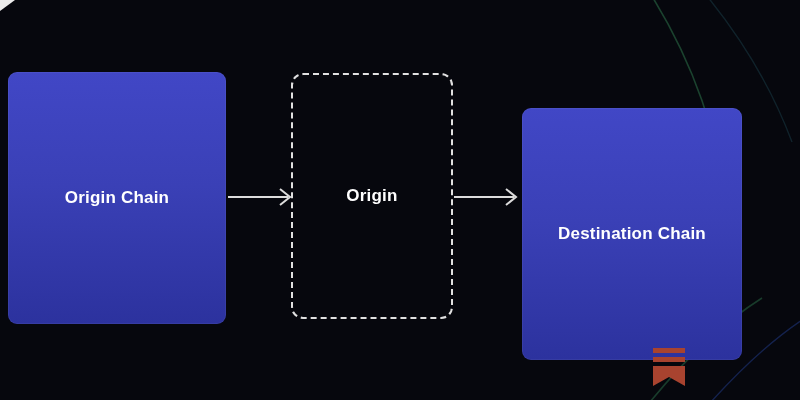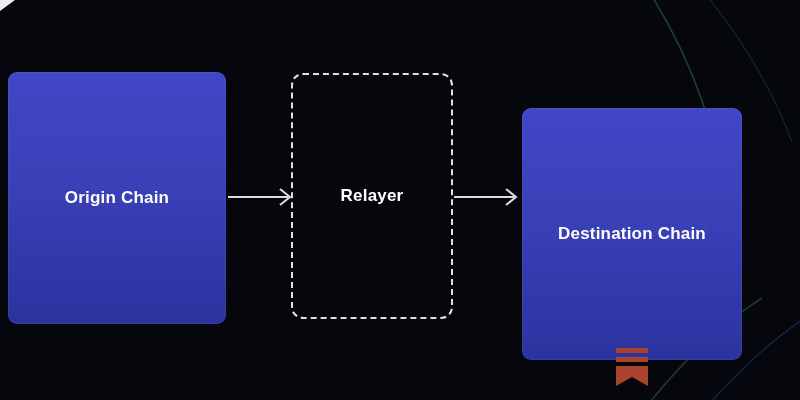--- a/index.html
+++ b/index.html
@@ -12,20 +12,21 @@
     background: #06070d;
     overflow: hidden;
     position: relative;
     font-family: "Liberation Sans", sans-serif;
   }
   .stage {
     position: absolute;
     inset: 0;
     width: 681px;
     height: 400px;
+    padding-left: 37px;
   }
   .bg-curves {
     position: absolute;
     left: 0;
     top: 0;
     pointer-events: none;
   }
   .node {
     position: absolute;
     display: flex;
@@ -104,21 +105,21 @@
   <div id="node-origin" class="node solid">
     <span>Origin Chain</span>
   </div>
 
   <svg id="arrow-1" class="arrow" viewBox="0 0 72 26" aria-hidden="true">
     <line x1="2" y1="13" x2="62" y2="13" stroke="#dcdcdc" stroke-width="2"></line>
     <path d="M54 5 L64 13 L54 21" fill="none" stroke="#dcdcdc" stroke-width="2"></path>
   </svg>
 
   <div id="node-relayer" class="node dashed">
-    <span>Relayer</span>
+    <span>Origin</span>
   </div>
 
   <svg id="arrow-2" class="arrow" viewBox="0 0 72 26" aria-hidden="true">
     <line x1="2" y1="13" x2="62" y2="13" stroke="#dcdcdc" stroke-width="2"></line>
     <path d="M54 5 L64 13 L54 21" fill="none" stroke="#dcdcdc" stroke-width="2"></path>
   </svg>
 
   <div id="node-destination" class="node solid">
     <span>Destination Chain</span>
   </div>

